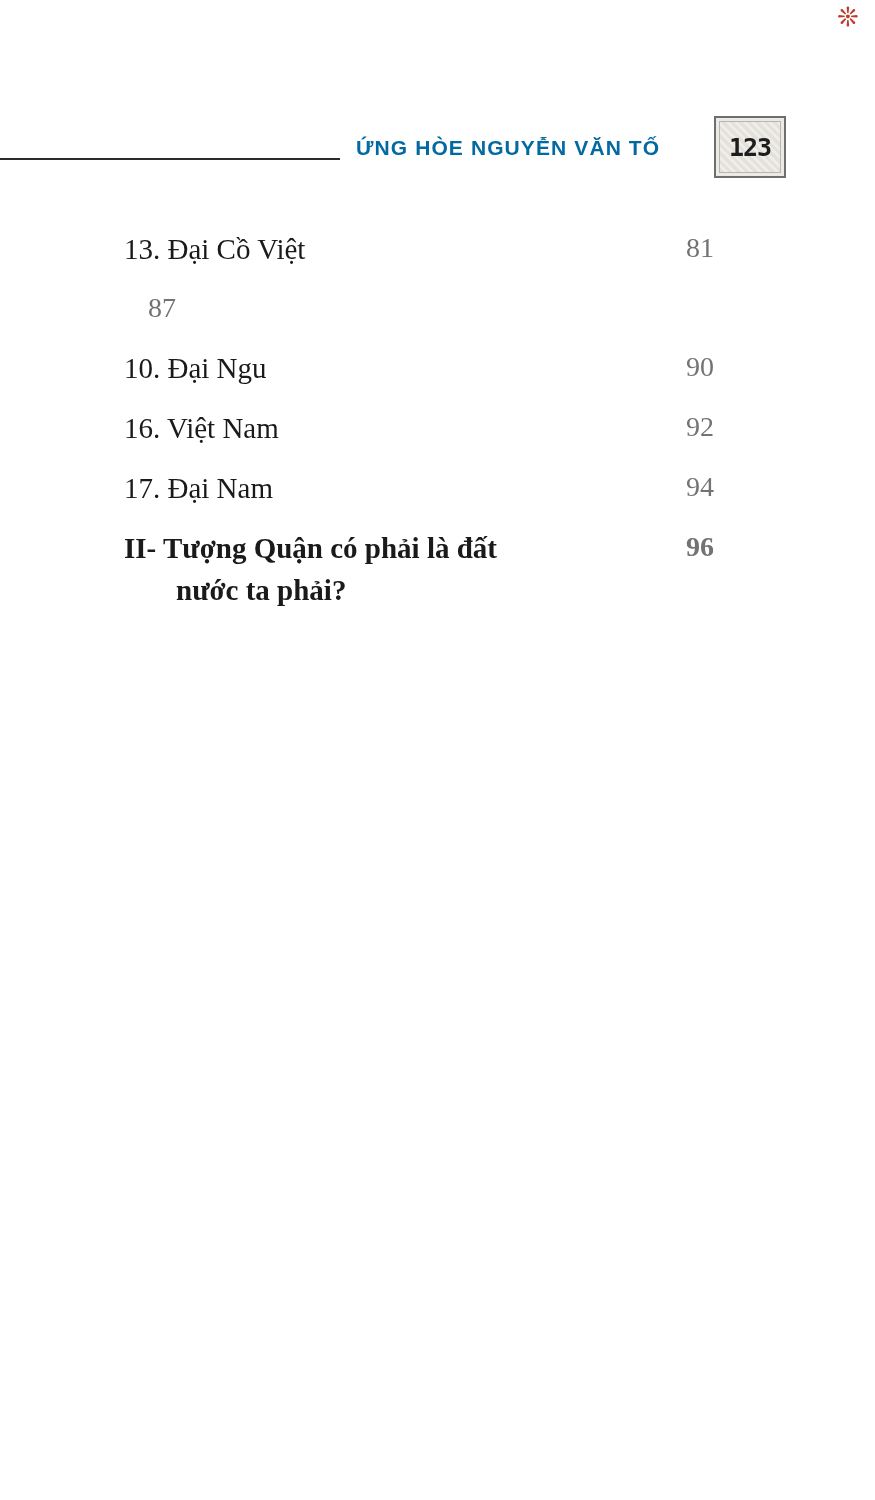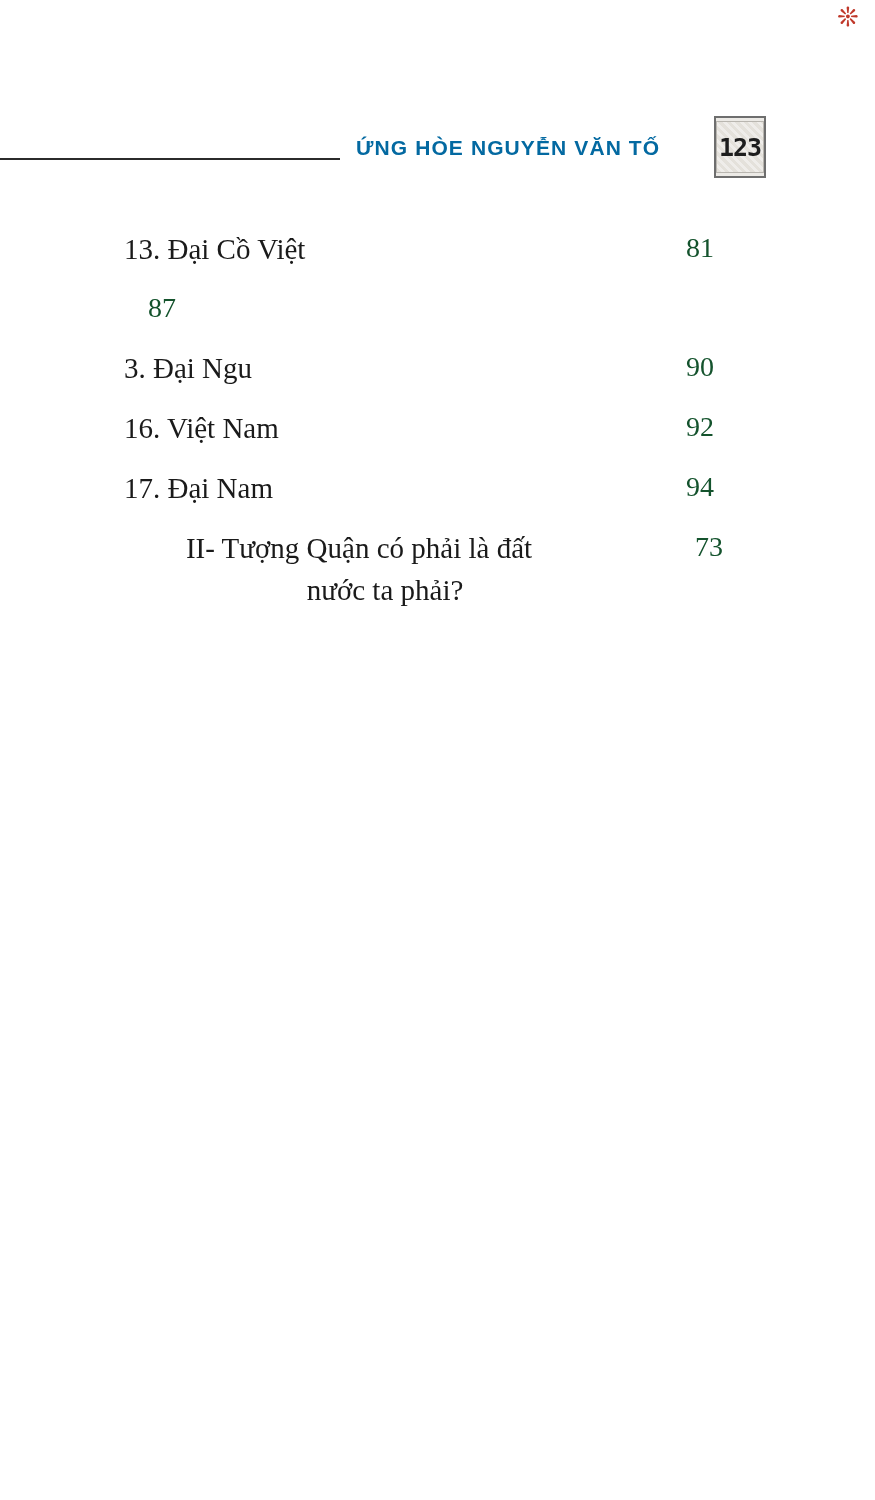--- a/index.html
+++ b/index.html
@@ -54,21 +54,21 @@
     font-weight: 600;
     font-size: 21px;
     letter-spacing: 1.1px;
     color: #0369a1;
     white-space: nowrap;
   }
   .rh-folio {
     position: absolute;
     left: 714px;
     top: 6px;
-    width: 52px;
+    width: 72px;
     height: 62px;
     border: 2px solid #6e6e6e;
     background: #eceae6;
     box-sizing: border-box;
     display: flex;
     align-items: center;
     justify-content: center;
   }
   .rh-folio-inner {
     width: 60px;
@@ -102,30 +102,29 @@
     margin-bottom: 18px;
   }
   .toc-label {
     font-size: 29px;
     line-height: 1.45;
     color: #1a1a1a;
   }
   .toc-page {
     font-size: 28px;
     line-height: 1.45;
-    color: #14532d;
+    color: #737373;
     min-width: 46px;
     text-align: left;
     flex: 0 0 auto;
     margin-left: 24px;
   }
   .toc-row.bold .toc-label,
   .toc-row.bold .toc-page {
-    font-weight: normal;
-    text-align: center;
+    font-weight: bold;
   }
   .toc-row.bold .toc-label {
     width: 470px;
   }
   .toc-cont {
     display: block;
     padding-left: 52px;
   }
 </style>
 </head>
@@ -148,35 +147,35 @@
   <div class="toc-row">
     <span class="toc-label">13. Đại Cồ Việt</span>
     <span class="toc-page">81</span>
   </div>
 
   <div class="toc-row">
     <span class="toc-page">87</span>
   </div>
 
   <div class="toc-row">
-    <span class="toc-label">3. Đại Ngu</span>
+    <span class="toc-label">10. Đại Ngu</span>
     <span class="toc-page">90</span>
   </div>
 
   <div class="toc-row">
     <span class="toc-label">16. Việt Nam</span>
     <span class="toc-page">92</span>
   </div>
 
   <div class="toc-row">
     <span class="toc-label">17. Đại Nam</span>
     <span class="toc-page">94</span>
   </div>
 
   <div class="toc-row bold">
     <span class="toc-label">
       <span>II- Tượng Quận có phải là đất</span>
       <span class="toc-cont">nước ta phải?</span>
     </span>
-    <span class="toc-page">73</span>
+    <span class="toc-page">96</span>
   </div>
 
 </div>
 
 </body></html>

